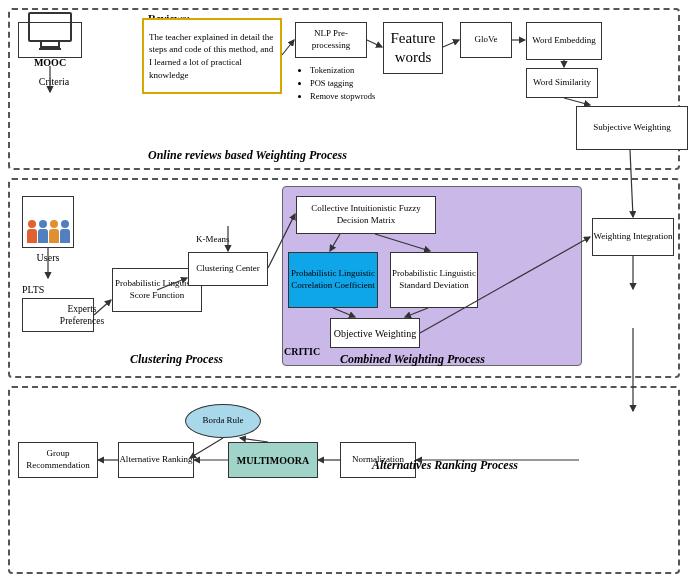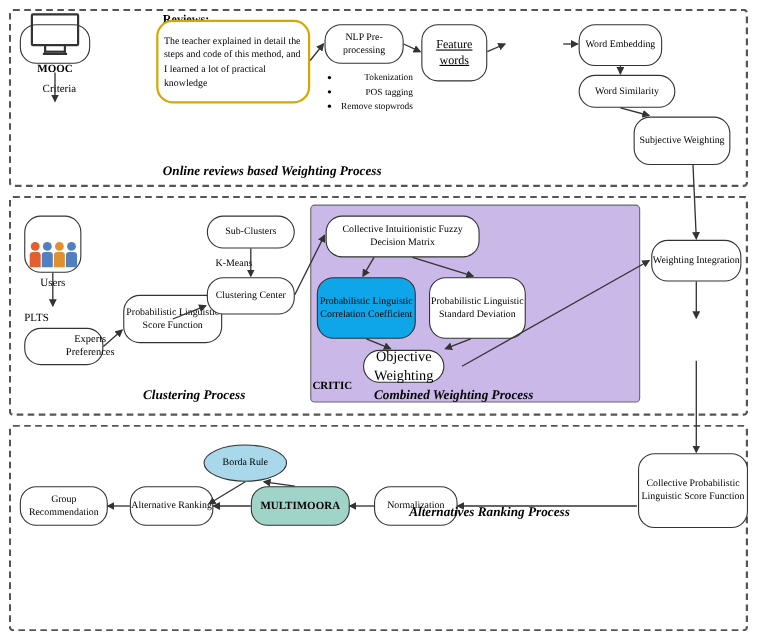--- a/index.html
+++ b/index.html
@@ -39,21 +39,21 @@
       top: 386px; left: 8px;
       width: 672px; height: 188px;
       border: 2px dashed #555;
       border-radius: 4px;
     }
 
     
     .box {
       position: absolute;
       border: 1.5px solid #333;
-      border-radius: 15px;
+      border-radius: 0;
       background: #fff;
       display: flex;
       align-items: center;
       justify-content: center;
       text-align: center;
       line-height: 1.3;
       font-size: 10px;
     }
 
     .box-mooc {
@@ -71,41 +71,40 @@
       line-height: 1.4;
     }
     .box-nlp {
       top: 22px; left: 295px;
       width: 72px; height: 36px;
       font-size: 9px;
     }
     .box-feature {
       top: 22px; left: 383px;
       width: 60px; height: 52px;
-      font-size: 11px;
-      text-decoration: underline;
+      font-size: 15px;
     }
     .box-glove {
       top: 22px; left: 460px;
       width: 52px; height: 36px;
       font-size: 9px;
     }
     .box-word-embed {
       top: 22px; left: 526px;
       width: 76px; height: 38px;
       font-size: 9px;
     }
     .box-word-sim {
       top: 68px; left: 526px;
-      width: 88px; height: 30px;
+      width: 72px; height: 30px;
       font-size: 9px;
     }
     .box-subj-weight {
       top: 106px; left: 576px;
-      width: 88px; height: 44px;
+      width: 112px; height: 44px;
       font-size: 9px;
     }
 
     
     .reviews-label {
       position: absolute;
       top: 12px; left: 148px;
       font-weight: bold;
       font-size: 11px;
     }
@@ -209,22 +208,22 @@
       background: #0ea5e9;
     }
     .box-plsd {
       top: 252px; left: 390px;
       width: 88px; height: 56px;
       font-size: 9px;
       background: #fff;
     }
     .box-obj-weight {
       top: 318px; left: 330px;
-      width: 74px; height: 30px;
-      font-size: 13px;
+      width: 90px; height: 30px;
+      font-size: 10px;
       background: #fff;
       justify-content: center;
     }
     .critic-label {
       position: absolute;
       top: 346px; left: 284px;
       font-weight: bold;
       font-size: 10px;
     }
 
@@ -285,21 +284,20 @@
       height: 583px;
       pointer-events: none;
     }
 
     
     .nlp-bullets {
       position: absolute;
       top: 64px; left: 296px;
       font-size: 8.5px;
       line-height: 1.5;
-      text-align: right;
     }
     .nlp-bullets ul {
       list-style: disc;
       padding-left: 14px;
     }
 
     
     .monitor {
       width: 44px;
       height: 30px;
@@ -395,20 +393,23 @@
       <li>Tokenization</li>
       <li>POS tagging</li>
       <li>Remove stopwrods</li>
     </ul>
   </div>
 
   <div class="box box-feature">
     <span>Feature words</span>
   </div>
 
+  <div class="box box-glove">
+    <span>GloVe</span>
+  </div>
 
   <div class="box box-word-embed">
     <span>Word Embedding</span>
   </div>
 
   <div class="box box-word-sim">
     <span>Word Similarity</span>
   </div>
 
   <div class="box box-subj-weight">
@@ -444,23 +445,20 @@
   <div class="plts-label">PLTS</div>
 
   <div class="box box-experts">
     <span>Experts Preferences</span>
   </div>
 
   <div class="box box-plsf">
     <span>Probabilistic Linguistic Score Function</span>
   </div>
 
-  <div class="box box-subclusters">
-    <span>Sub-Clusters</span>
-  </div>
 
   <div class="kmeans-label">K-Means</div>
 
   <div class="box box-clust-center">
     <span>Clustering Center</span>
   </div>
 
   <div class="box-purple-outer"></div>
 
   <div class="box box-cif-dm">
@@ -506,23 +504,20 @@
   </div>
 
   <div class="box box-multimoora">
     <span>MULTIMOORA</span>
   </div>
 
   <div class="box box-normalization">
     <span>Normalization</span>
   </div>
 
-  <div class="box box-cpls">
-    <span>Collective Probabilistic Linguistic Score Function</span>
-  </div>
 
   <div class="section-label label-ranking">
     <span>Alternatives Ranking Process</span>
   </div>
 
   <svg class="arrows-svg">
     <defs>
       <marker id="arrow" markerWidth="6" markerHeight="6" refX="5" refY="3" orient="auto">
         <path d="M0,0 L0,6 L6,3 z" fill="#333"></path>
       </marker>

